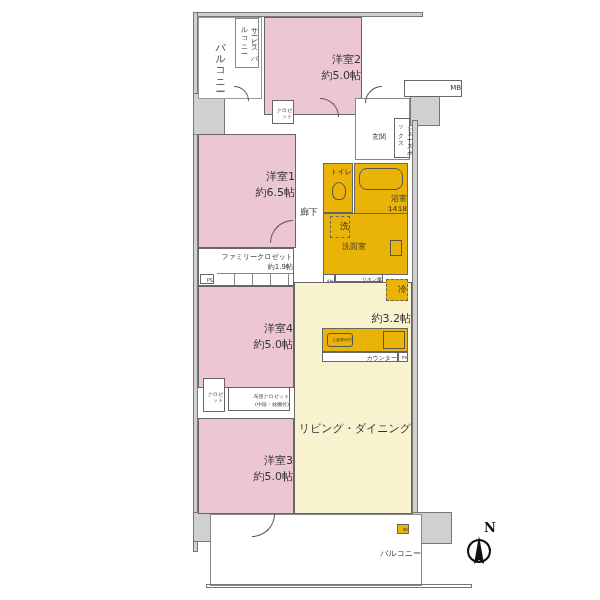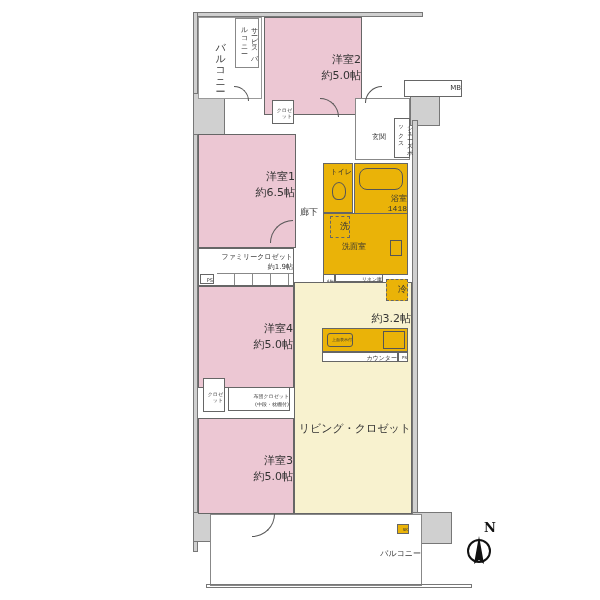--- a/index.html
+++ b/index.html
@@ -114,21 +114,21 @@
   <div class="label tiny" style="left:0;right:0;top:13px;">(中段・枕棚付)</div>
 </div>
 
 <div class="abs room-pink" style="left:198px;top:418px;width:96px;height:96px;">
   <div class="label" style="left:0;right:0;top:34px;padding-left:45px;">洋室3</div>
   <div class="label" style="left:0;right:0;top:50px;">約5.0帖</div>
 </div>
 
 <div class="abs room-yellow" style="left:294px;top:282px;width:118px;height:232px;">
   <div class="label" style="left:20px;right:0;top:28px;">約3.2帖</div>
-  <div class="label" style="left:0;right:0;top:138px;">リビング・クロゼット</div>
+  <div class="label" style="left:0;right:0;top:138px;">リビング・ダイニング</div>
 </div>
 <div class="abs room-teal dash" style="left:386px;top:279px;width:22px;height:22px;">
   <div class="label small" style="left:0;right:0;top:5px;font-size:9px;">冷</div>
 </div>
 <div class="abs room-teal" style="left:322px;top:328px;width:86px;height:24px;">
   <div class="abs" style="left:4px;top:4px;width:26px;height:14px;border:1px solid #555;border-radius:3px;">
     <div class="label tiny" style="left:0;right:0;top:3px;font-size:4px;">上面表示付</div>
   </div>
   <div class="abs" style="left:60px;top:2px;width:22px;height:18px;border:1px solid #555;"></div>
 </div>

